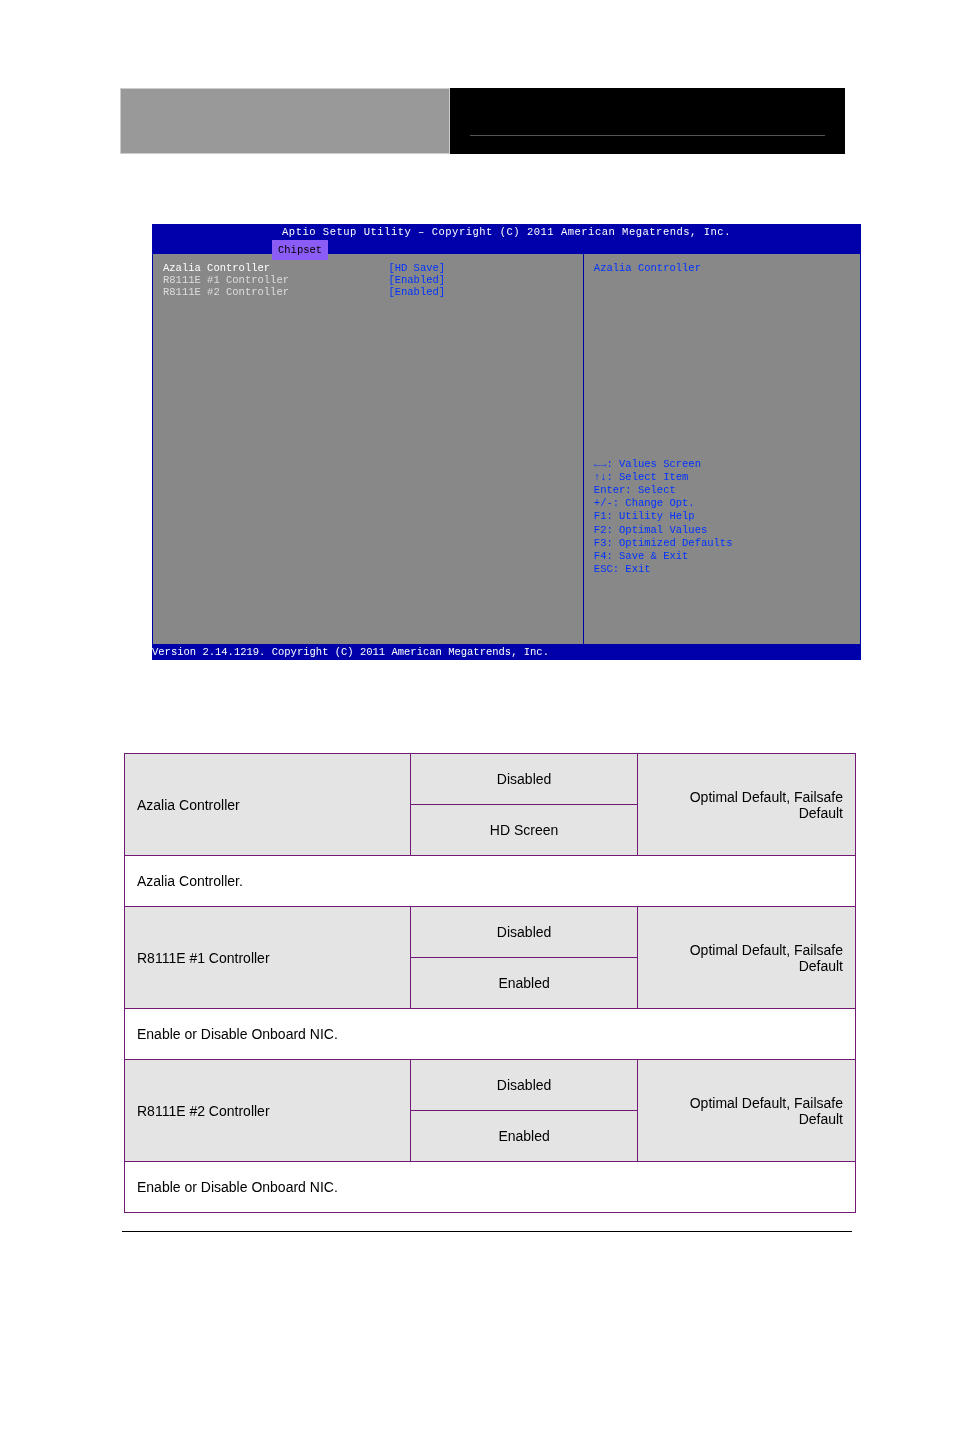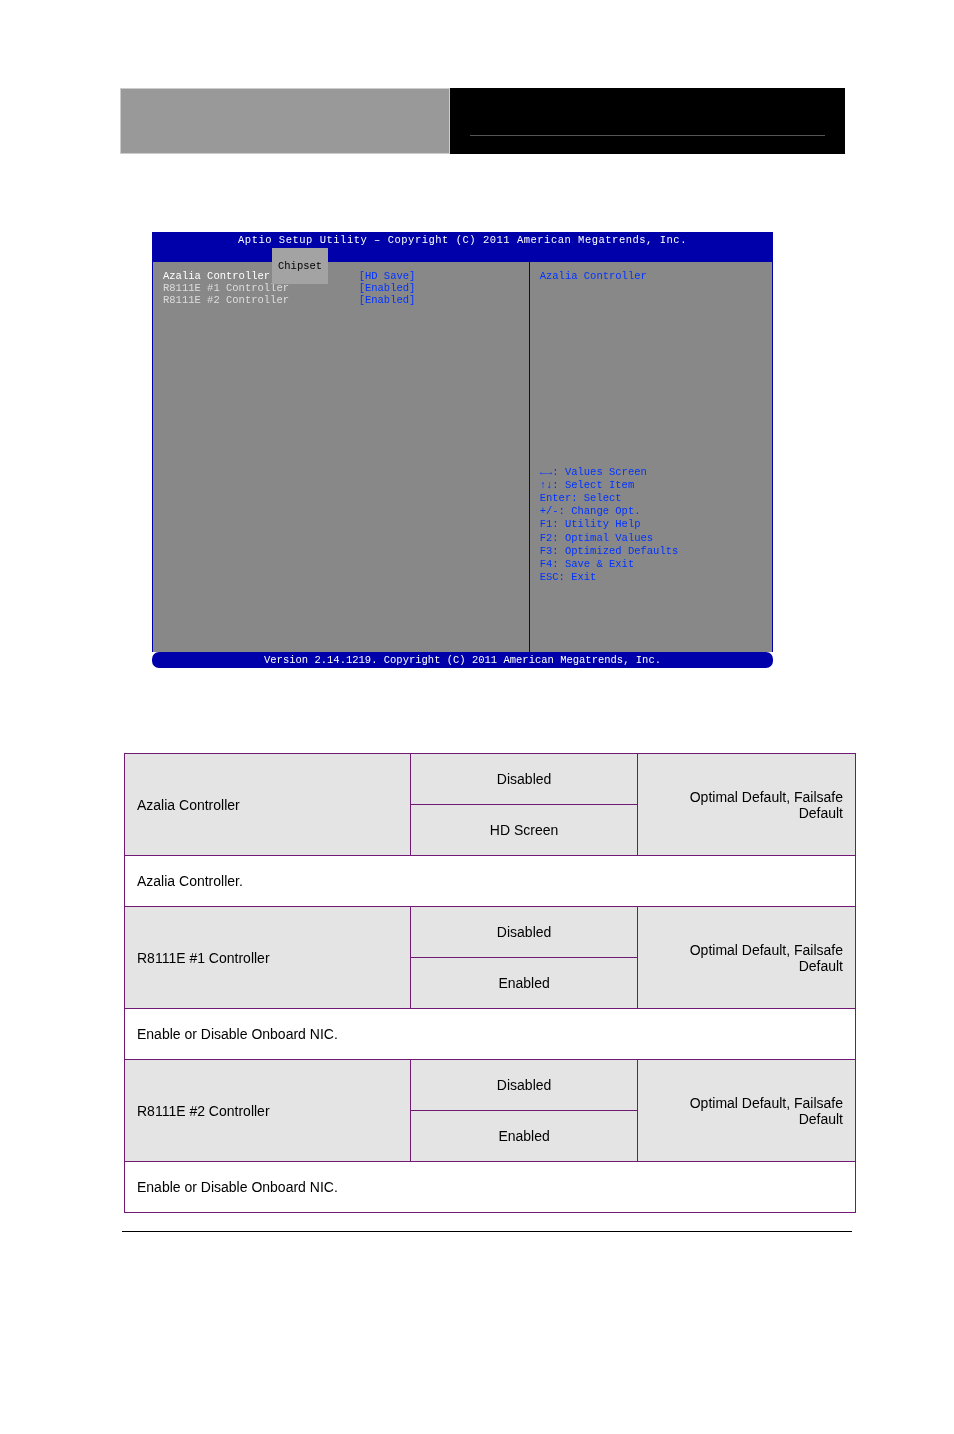--- a/index.html
+++ b/index.html
@@ -36,23 +36,23 @@
     content: "";
     position: absolute;
     bottom: 18px;
     left: 20px;
     right: 20px;
     height: 1px;
     background: #555;
   }
   .bios-screen {
     position: absolute;
-    top: 232px;
+    top: 224px;
     left: 152px;
-    width: 621px;
+    width: 709px;
     font-family: "Courier New", monospace;
     font-size: 10.5px;
     color: #aaa;
   }
   .bios-title-bar {
     background: #0000aa;
     color: #fff;
     text-align: center;
     padding: 2px 0;
     letter-spacing: 0.5px;
@@ -60,23 +60,23 @@
   .bios-menu-bar {
     background: #0000aa;
     color: #fff;
     height: 14px;
     position: relative;
   }
   .bios-menu-item {
     position: absolute;
     left: 120px;
     top: 0;
-    background: #a3a3a3;
+    background: #8b5cf6;
     color: #000;
-    padding: 12px 6px;
+    padding: 4px 6px;
   }
   .bios-body {
     display: flex;
     background: #888;
     height: 390px;
     border-left: 1px solid #0000aa;
     border-right: 1px solid #0000aa;
   }
   .bios-left {
     flex: 1.6;
@@ -100,23 +100,21 @@
   .bios-help-top { flex-shrink: 0; }
   .bios-help-keys {
     margin-top: auto;
     padding-bottom: 60px;
     color: #0033ff;
     line-height: 1.25;
   }
   .bios-footer {
     background: #0000aa;
     color: #fff;
-    text-align: center;
     padding: 2px 0;
-    border-radius: 7px;
   }
   
   .data-table {
     position: absolute;
     top: 753px;
     left: 124px;
     width: 732px;
     border-collapse: collapse;
     font-size: 14px;
   }

